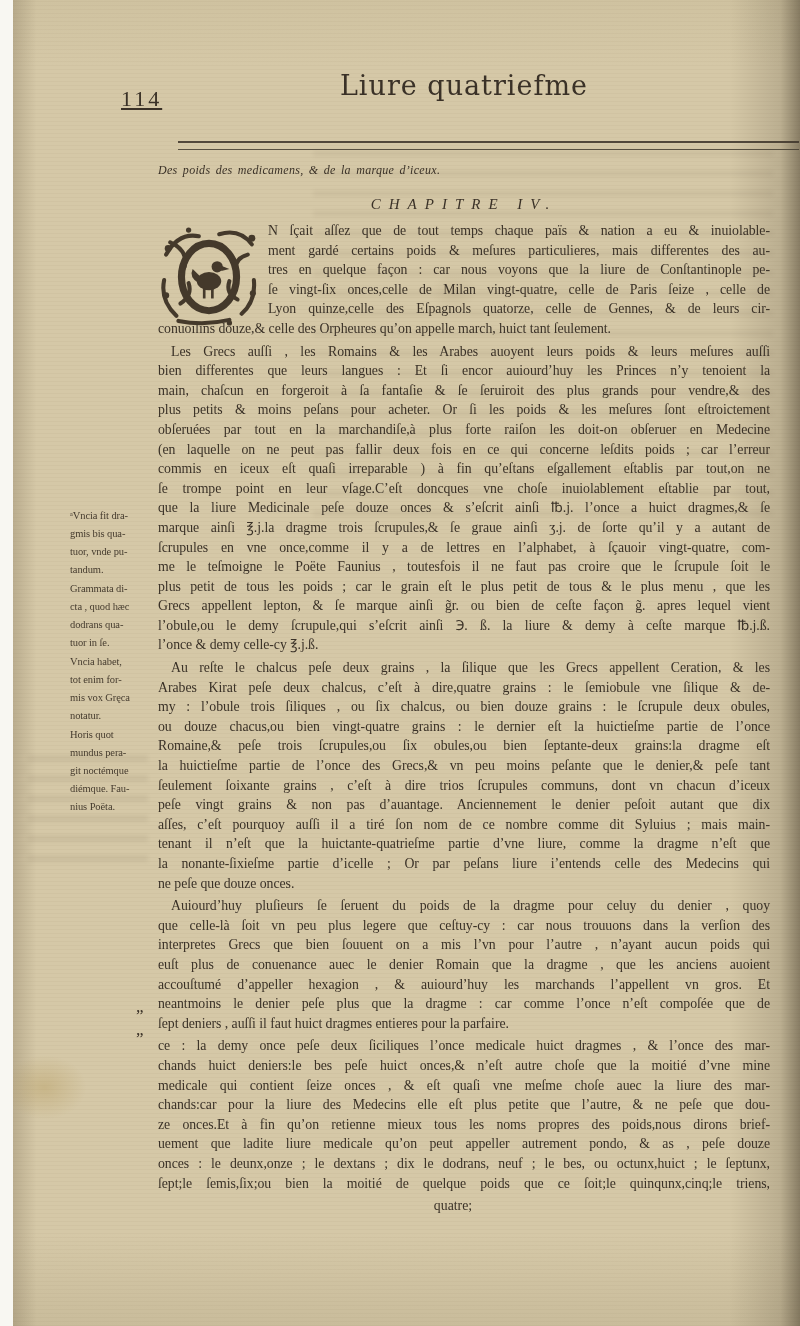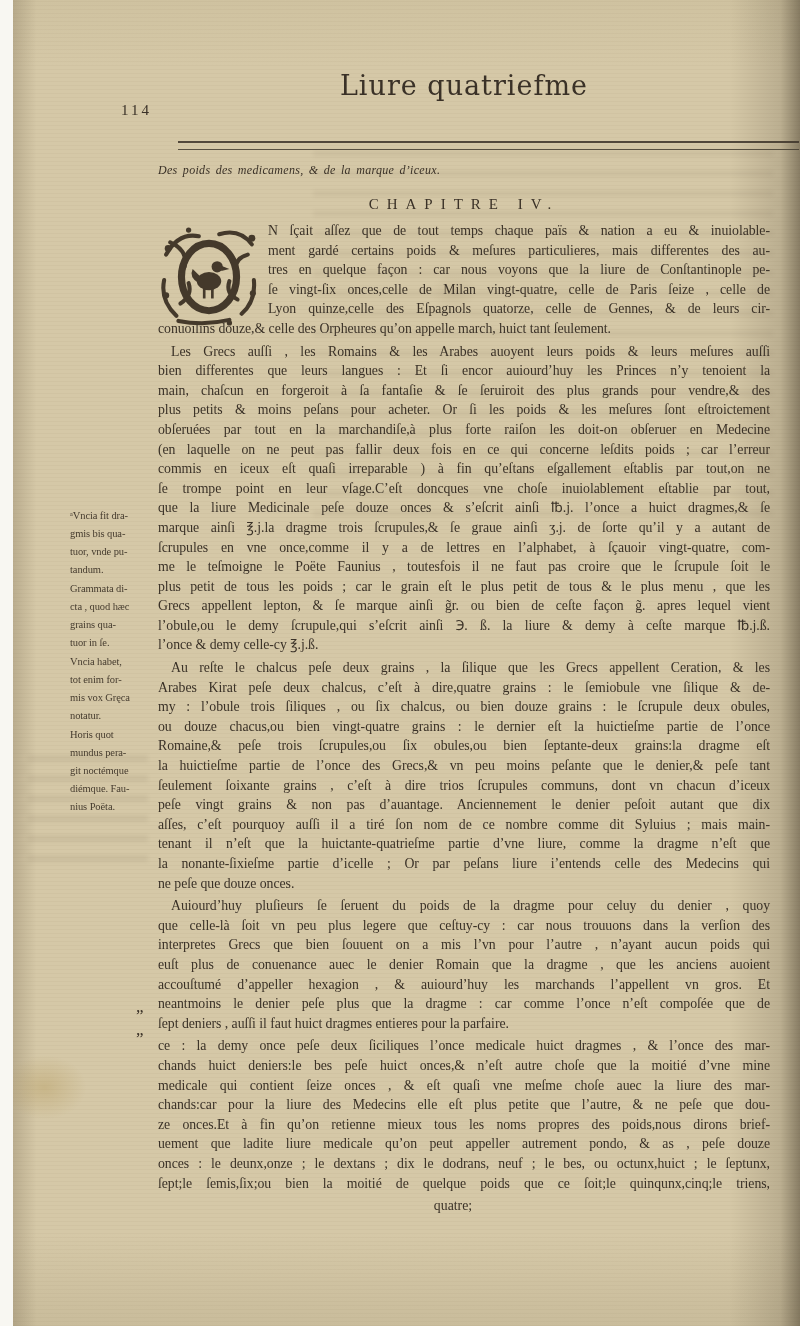--- a/index.html
+++ b/index.html
@@ -12,29 +12,29 @@
       radial-gradient(34px 26px at 56% 22%, rgba(120,100,60,0.10), transparent 70%),
       linear-gradient(90deg, rgba(80,65,45,0.20), transparent 3%),
       linear-gradient(270deg, rgba(52,43,28,0.48), rgba(52,43,28,0.16) 2.5%, transparent 9%),
       repeating-linear-gradient(0deg, rgba(125,105,75,0.05) 0 1px, transparent 1px 4px),
       linear-gradient(180deg,#cfc2a0,var(--paper,#d5c8a7) 5%,var(--paper,#d5c8a7) 93%,#c9bc9b);
   }
   .showthrough{position:absolute;opacity:0.07;filter:blur(2px);
     background:repeating-linear-gradient(180deg, rgba(80,66,48,0.8) 0 7px, transparent 7px 20px);}
   .st1{left:300px;top:150px;width:460px;height:370px;}
   .st2{left:15px;top:755px;width:120px;height:115px;opacity:0.09;}
-  .pagenum{position:absolute;left:108px;top:102px;font-size:15px;letter-spacing:3px;color:var(--ink,#3a3127);}
+  .pagenum{position:absolute;left:108px;top:86px;font-size:22px;letter-spacing:3px;color:var(--ink,#3a3127);text-decoration:underline;}
   .runtitle{position:absolute;left:145px;top:70px;width:612px;text-align:center;
     font-family:"DejaVu Serif","Liberation Serif",serif;font-size:27px;letter-spacing:1px;color:var(--ink,#3a3127);}
   .rule{position:absolute;left:165px;top:141px;width:621px;height:6px;
     border-top:2.5px solid #40372c;border-bottom:1.5px solid #474033;opacity:0.88;}
   .secthead{position:absolute;left:145px;top:163px;width:620px;text-align:left;
     font-style:italic;font-size:12px;word-spacing:2px;letter-spacing:0.3px;color:var(--ink,#3a3127);}
   .chap{position:absolute;left:145px;top:196px;width:612px;text-align:center;
-    font-size:15px;letter-spacing:8px;color:var(--ink,#3a3127);}
+    font-size:15px;letter-spacing:8px;color:var(--ink,#3a3127);font-style:italic;}
   .bodyblock{position:absolute;left:145px;top:221px;width:612px;color:var(--ink,#3a3127);}
   .para{margin:0 0 3px 0;}
   .ln{height:19.6px;line-height:19.6px;font-size:13.8px;letter-spacing:-0.05px;
     text-align:justify;text-align-last:justify;white-space:normal;overflow:visible;}
   .ln.dc{margin-left:110px;}
   .ln.fi{text-indent:13px;}
   .ln.end{text-align-last:left;}
   .dropcap{position:absolute;left:0px;top:3px;width:102px;height:102px;}
   .catchword{text-align:center;padding-right:22px;font-size:13.8px;line-height:19.6px;color:var(--ink,#3a3127);}
   .margincol{position:absolute;left:57px;top:505px;width:90px;color:var(--ink-light,#453b2e);}
@@ -61,21 +61,21 @@
     <div class="margincol">
       <p class="mnote">
         <span class="mln">ᵃVncia fit dra-</span><br>
         <span class="mln">gmis bis qua-</span><br>
         <span class="mln">tuor, vnde pu-</span><br>
         <span class="mln">tandum.</span>
       </p>
       <p class="mnote">
         <span class="mln">Grammata di-</span><br>
         <span class="mln">cta , quod hæc</span><br>
-        <span class="mln">grains qua-</span><br>
+        <span class="mln">dodrans qua-</span><br>
         <span class="mln">tuor in ſe.</span>
       </p>
       <p class="mnote">
         <span class="mln">Vncia habet,</span><br>
         <span class="mln">tot enim for-</span><br>
         <span class="mln">mis vox Gręca</span><br>
         <span class="mln">notatur.</span>
       </p>
       <p class="mnote">
         <span class="mln">Horis quot</span><br>

